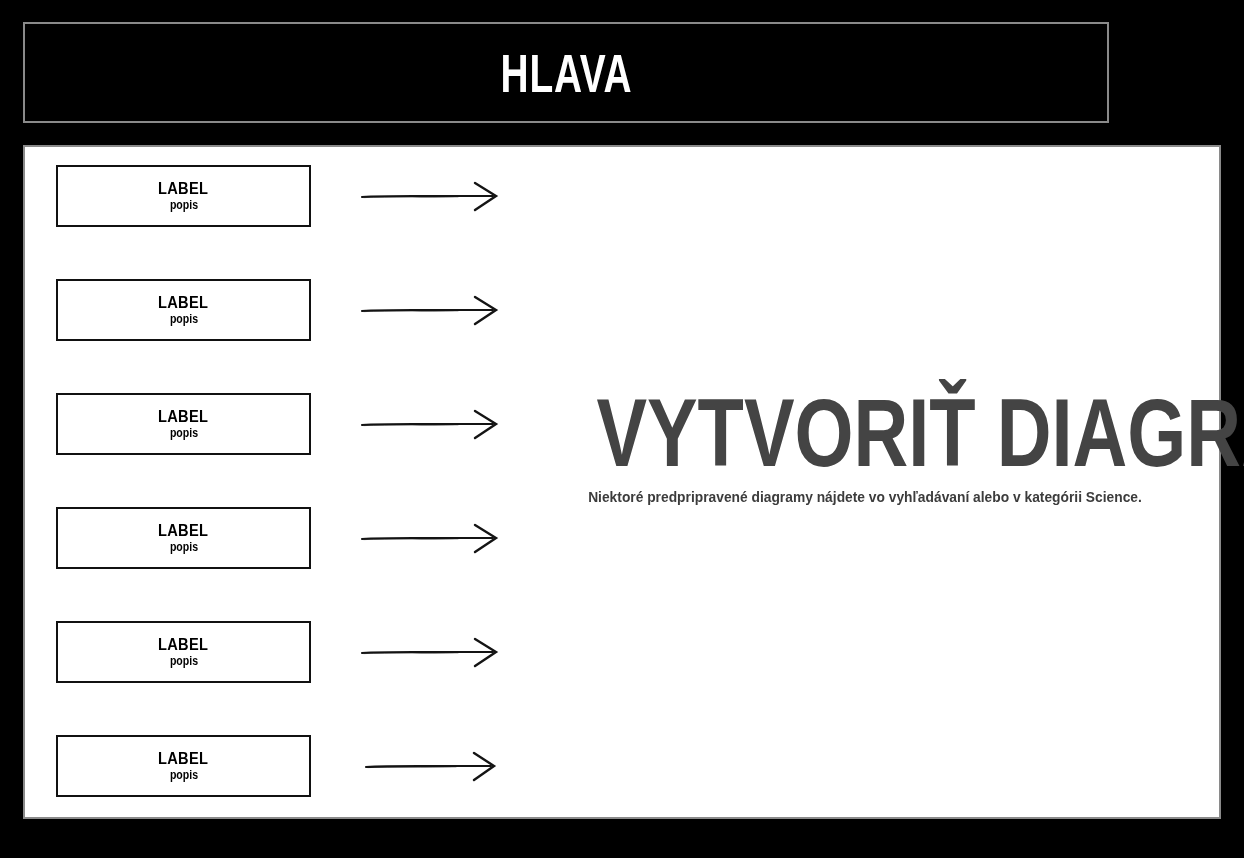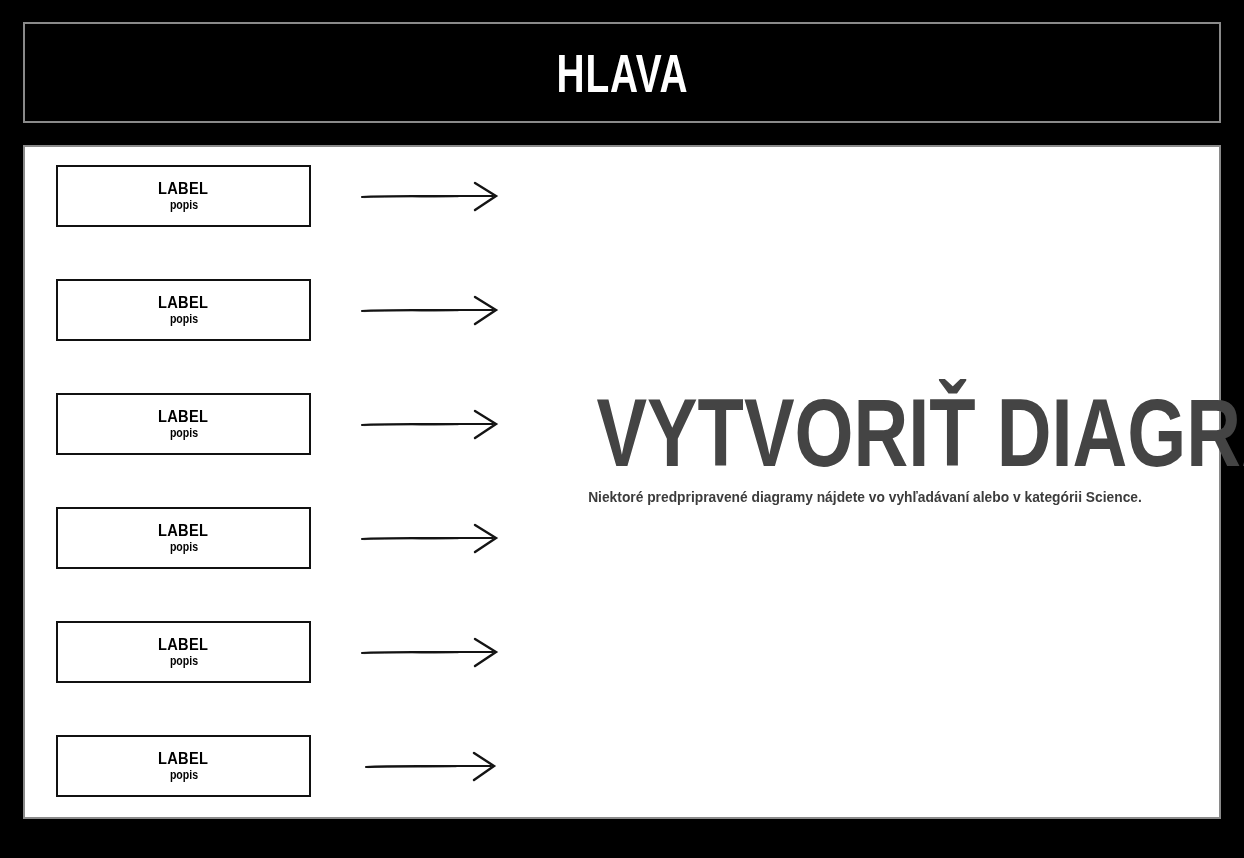--- a/index.html
+++ b/index.html
@@ -12,21 +12,21 @@
     background: #000000;
     font-family: "Liberation Sans", sans-serif;
     overflow: hidden;
   }
 
   
   #header-band {
     position: absolute;
     left: 23px;
     top: 22px;
-    width: 1198px;
+    width: 1086px;
     height: 101px;
     border: 2px solid #8a8a8a;
     background: #000000;
     box-sizing: border-box;
     display: flex;
     align-items: center;
     justify-content: center;
   }
   #header-title {
     color: #ffffff;

